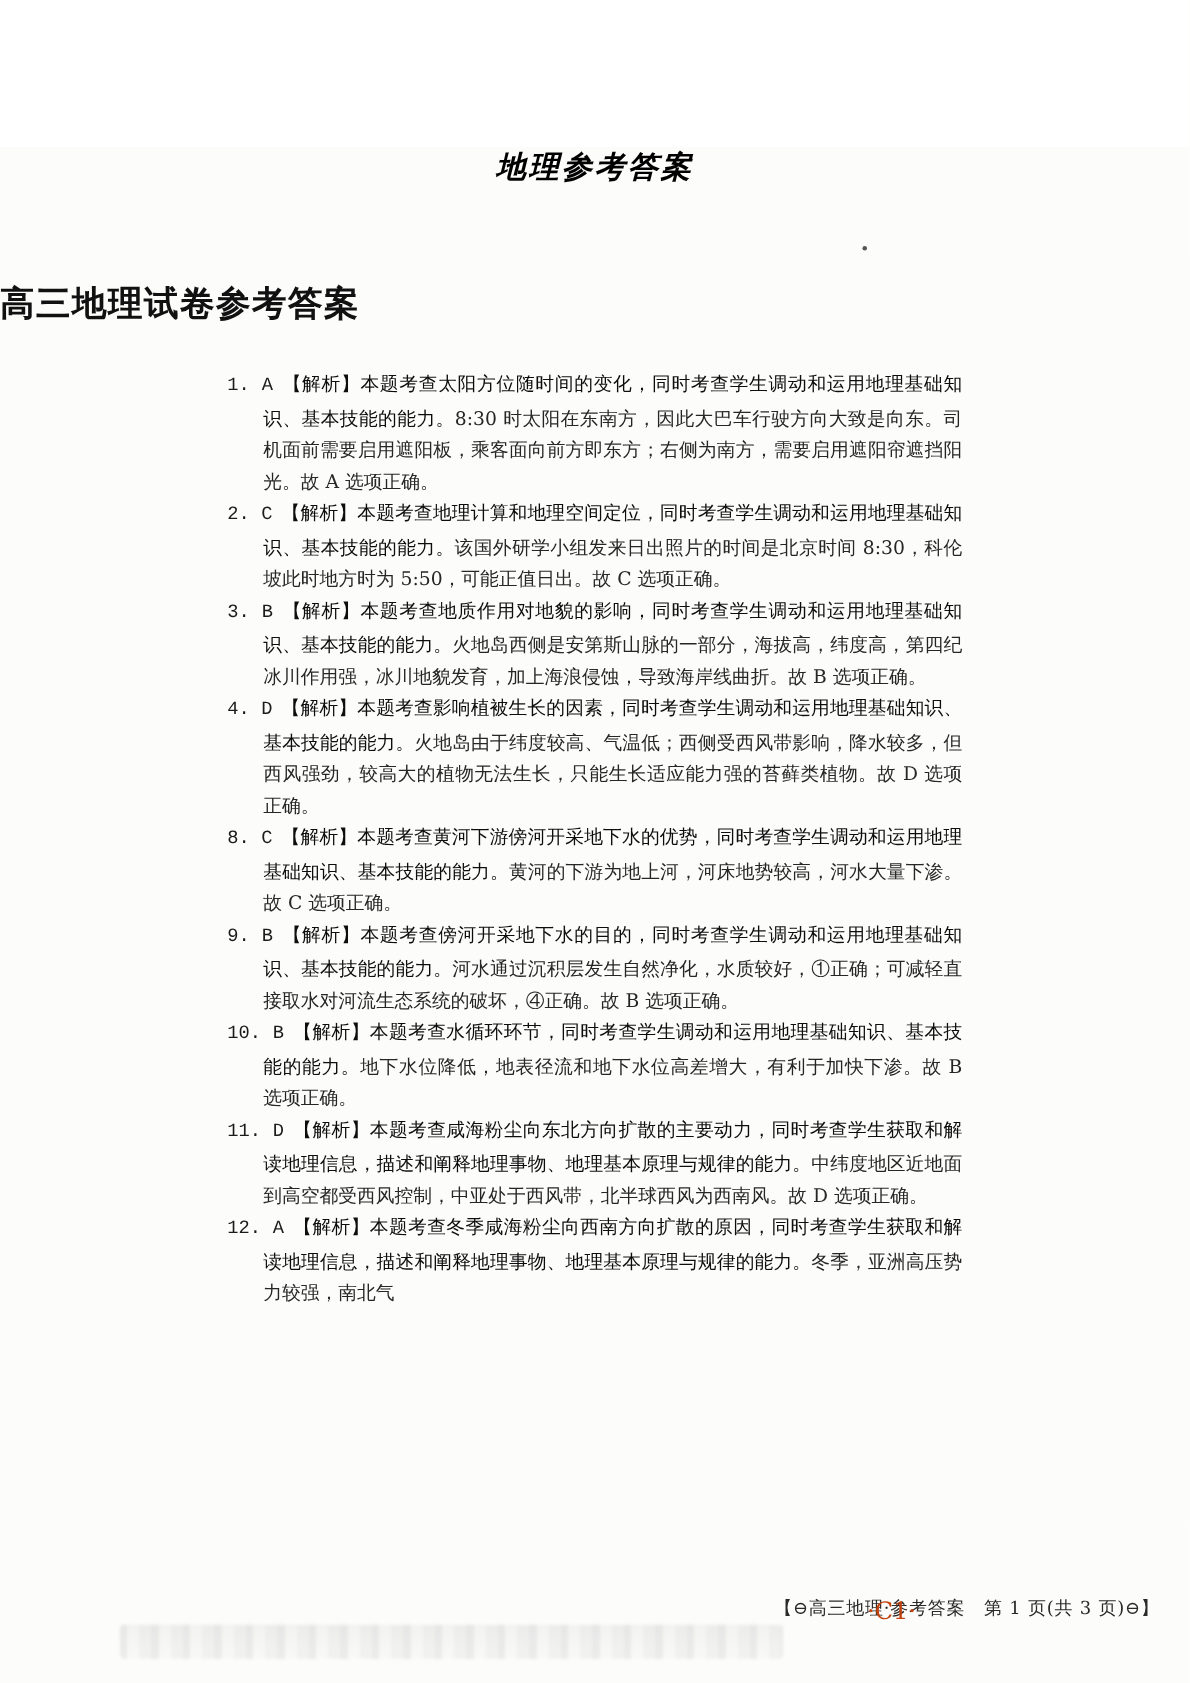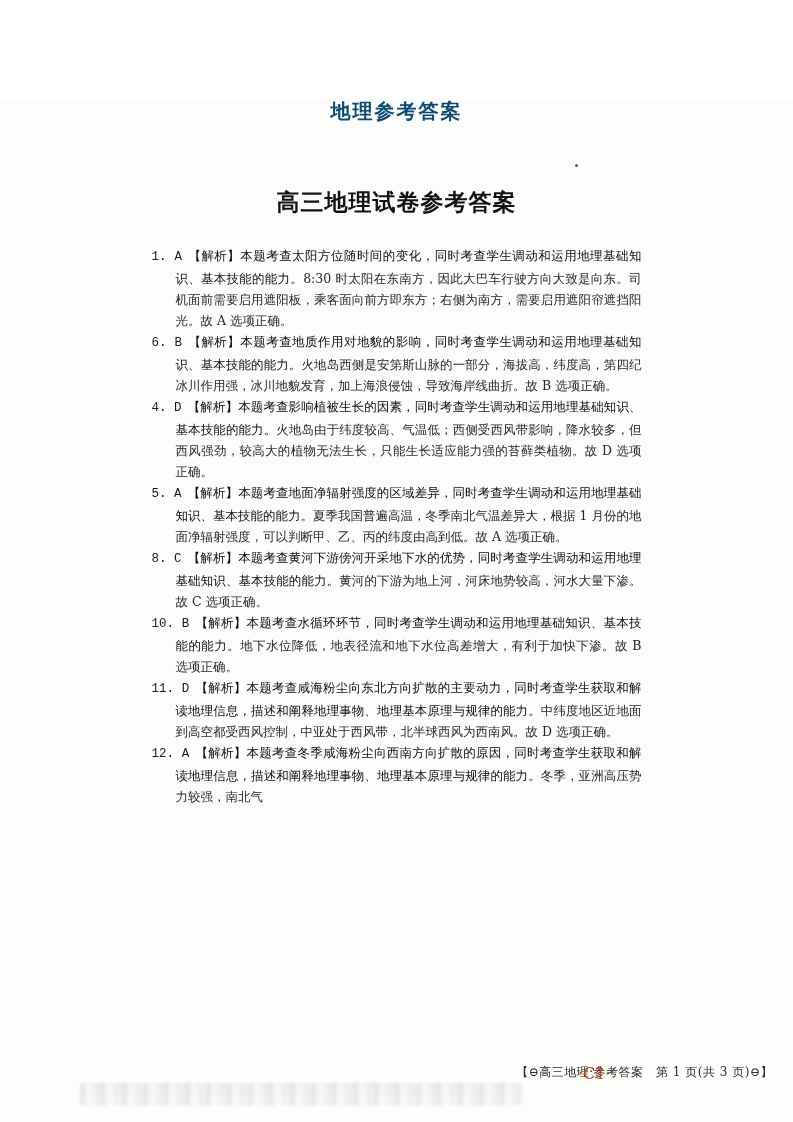--- a/index.html
+++ b/index.html
@@ -16,25 +16,26 @@
     background: #fcfcfb;
     box-sizing: border-box;
   }
   .header-title {
     margin: 98px 0 0 0;
     text-align: center;
     font-family: "DejaVu Sans", sans-serif;
     font-weight: 700;
     font-size: 20px;
     letter-spacing: 2px;
-    color: #0c4a6e;
+    color: #000000;
+    font-style: italic;
   }
   .main-title {
     margin: 62px 0 0 0;
-    text-align: center;
+    text-align: left;
     font-family: "DejaVu Sans", sans-serif;
     font-weight: 700;
     font-size: 23px;
     letter-spacing: 1px;
     color: #111;
   }
   .answers {
     width: 490px;
     margin: 27px auto 0 auto;
   }
@@ -108,39 +109,42 @@
   <h1 class="header-title">地理参考答案</h1>
 
   <h2 class="main-title">高三地理试卷参考答案</h2>
 
   <div class="answers">
 
       <p class="item">
         <span class="marker">1. A</span><b class="analysis">【解析】本题考查太阳方位随时间的变化，同时考查学生调动和运用地理基础知识、基本技能的能力。</b><span class="rest">8:30 时太阳在东南方，因此大巴车行驶方向大致是向东。司机面前需要启用遮阳板，乘客面向前方即东方；右侧为南方，需要启用遮阳帘遮挡阳光。故 A 选项正确。</span>
       </p>
 
+      <p class="item">
+        <span class="marker">2. C</span><b class="analysis">【解析】本题考查地理计算和地理空间定位，同时考查学生调动和运用地理基础知识、基本技能的能力。</b><span class="rest">该国外研学小组发来日出照片的时间是北京时间 8:30，科伦坡此时地方时为 5:50，可能正值日出。故 C 选项正确。</span>
+      </p>
 
       <p class="item">
-        <span class="marker">6. B</span><b class="analysis">【解析】本题考查地质作用对地貌的影响，同时考查学生调动和运用地理基础知识、基本技能的能力。</b><span class="rest">火地岛西侧是安第斯山脉的一部分，海拔高，纬度高，第四纪冰川作用强，冰川地貌发育，加上海浪侵蚀，导致海岸线曲折。故 B 选项正确。</span>
+        <span class="marker">3. B</span><b class="analysis">【解析】本题考查地质作用对地貌的影响，同时考查学生调动和运用地理基础知识、基本技能的能力。</b><span class="rest">火地岛西侧是安第斯山脉的一部分，海拔高，纬度高，第四纪冰川作用强，冰川地貌发育，加上海浪侵蚀，导致海岸线曲折。故 B 选项正确。</span>
       </p>
 
       <p class="item">
         <span class="marker">4. D</span><b class="analysis">【解析】本题考查影响植被生长的因素，同时考查学生调动和运用地理基础知识、基本技能的能力。</b><span class="rest">火地岛由于纬度较高、气温低；西侧受西风带影响，降水较多，但西风强劲，较高大的植物无法生长，只能生长适应能力强的苔藓类植物。故 D 选项正确。</span>
       </p>
 
-      <p class="item">
-        <span class="marker">5. A</span><b class="analysis">【解析】本题考查地面净辐射强度的区域差异，同时考查学生调动和运用地理基础知识、基本技能的能力。</b><span class="rest">夏季我国普遍高温，冬季南北气温差异大，根据 1 月份的地面净辐射强度，可以判断甲、乙、丙的纬度由高到低。故 A 选项正确。</span>
-      </p>
 
 
 
       <p class="item">
         <span class="marker">8. C</span><b class="analysis">【解析】本题考查黄河下游傍河开采地下水的优势，同时考查学生调动和运用地理基础知识、基本技能的能力。</b><span class="rest">黄河的下游为地上河，河床地势较高，河水大量下渗。故 C 选项正确。</span>
       </p>
 
+      <p class="item">
+        <span class="marker">9. B</span><b class="analysis">【解析】本题考查傍河开采地下水的目的，同时考查学生调动和运用地理基础知识、基本技能的能力。</b><span class="rest">河水通过沉积层发生自然净化，水质较好，①正确；可减轻直接取水对河流生态系统的破坏，④正确。故 B 选项正确。</span>
+      </p>
 
       <p class="item">
         <span class="marker">10. B</span><b class="analysis">【解析】本题考查水循环环节，同时考查学生调动和运用地理基础知识、基本技能的能力。</b><span class="rest">地下水位降低，地表径流和地下水位高差增大，有利于加快下渗。故 B 选项正确。</span>
       </p>
 
       <p class="item">
         <span class="marker">11. D</span><b class="analysis">【解析】本题考查咸海粉尘向东北方向扩散的主要动力，同时考查学生获取和解读地理信息，描述和阐释地理事物、地理基本原理与规律的能力。</b><span class="rest">中纬度地区近地面到高空都受西风控制，中亚处于西风带，北半球西风为西南风。故 D 选项正确。</span>
       </p>
 
       <p class="item">

